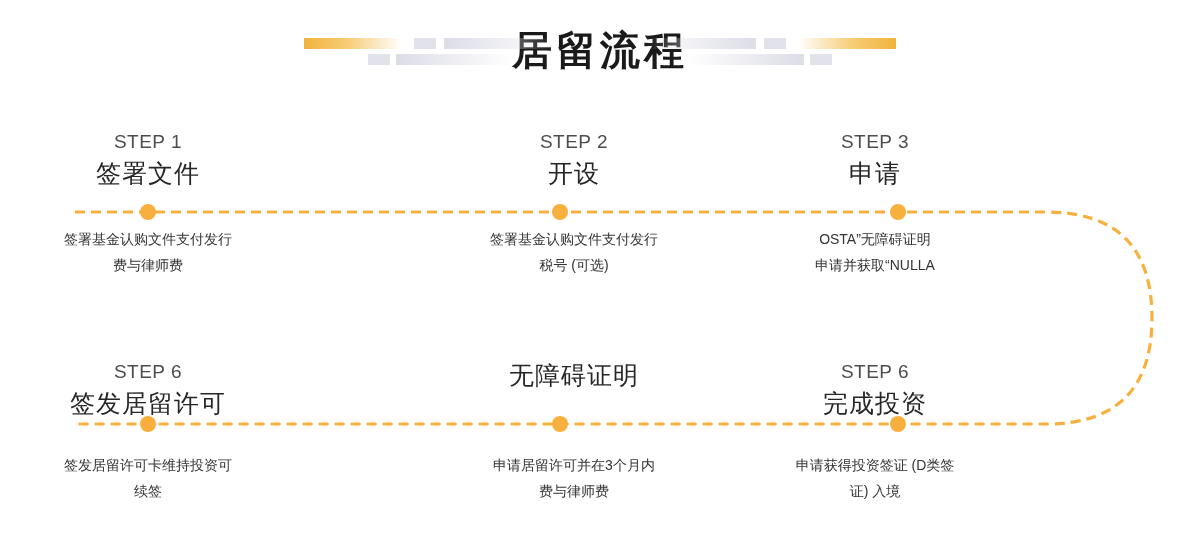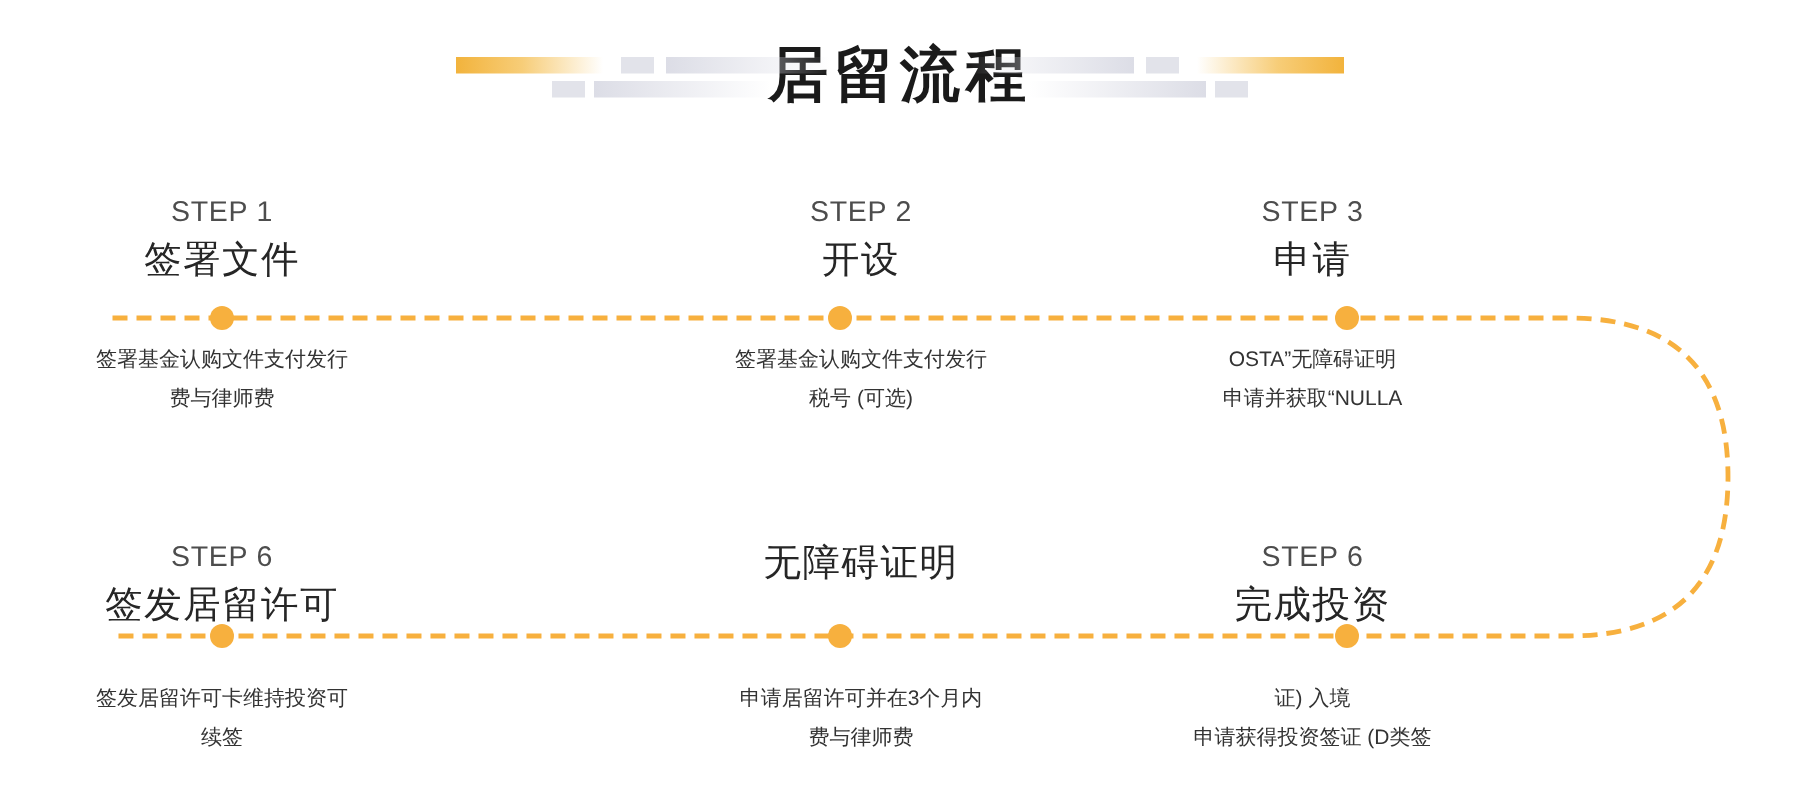--- a/index.html
+++ b/index.html
@@ -265,19 +265,19 @@
     <div class="step-desc col-2">
       <span>申请居留许可并在3个月内</span>
       <span>费与律师费</span>
     </div>
 
     <div class="step-head col-3">
       <div class="step-label">STEP 6</div>
       <div class="step-title">完成投资</div>
     </div>
     <div class="step-desc col-3">
+      <span>申请获得投资签证 (D类签</span>
       <span>证) 入境</span>
-      <span>申请获得投资签证 (D类签</span>
     </div>
 
   </div>
 
 </div>
 
 </body></html>

